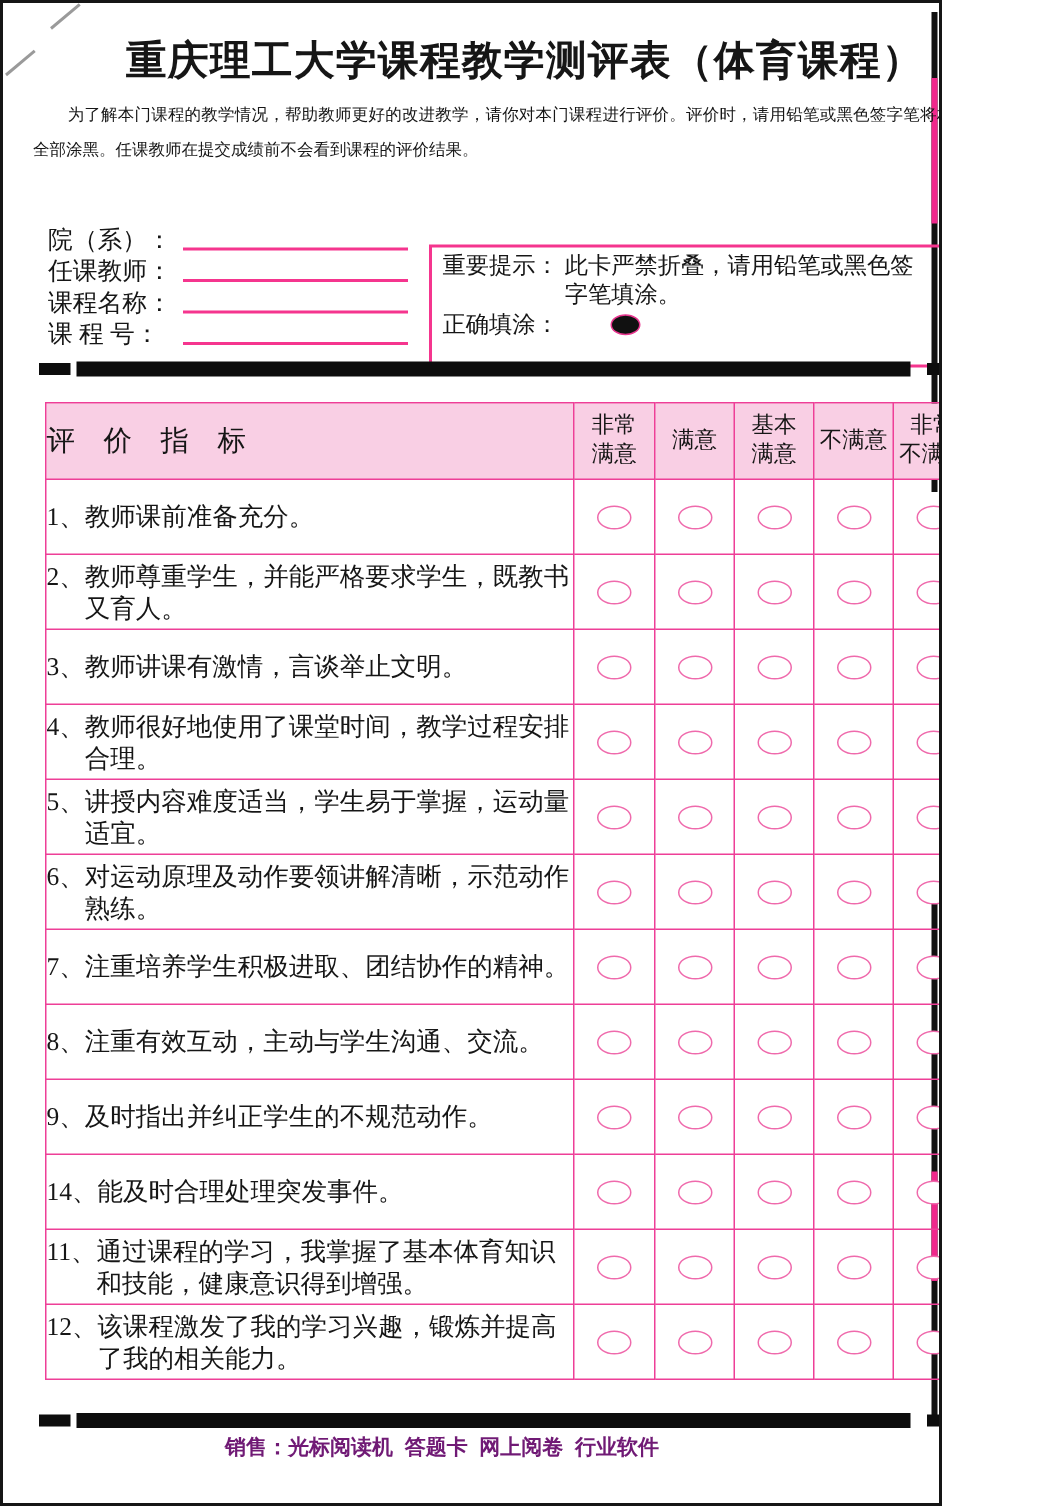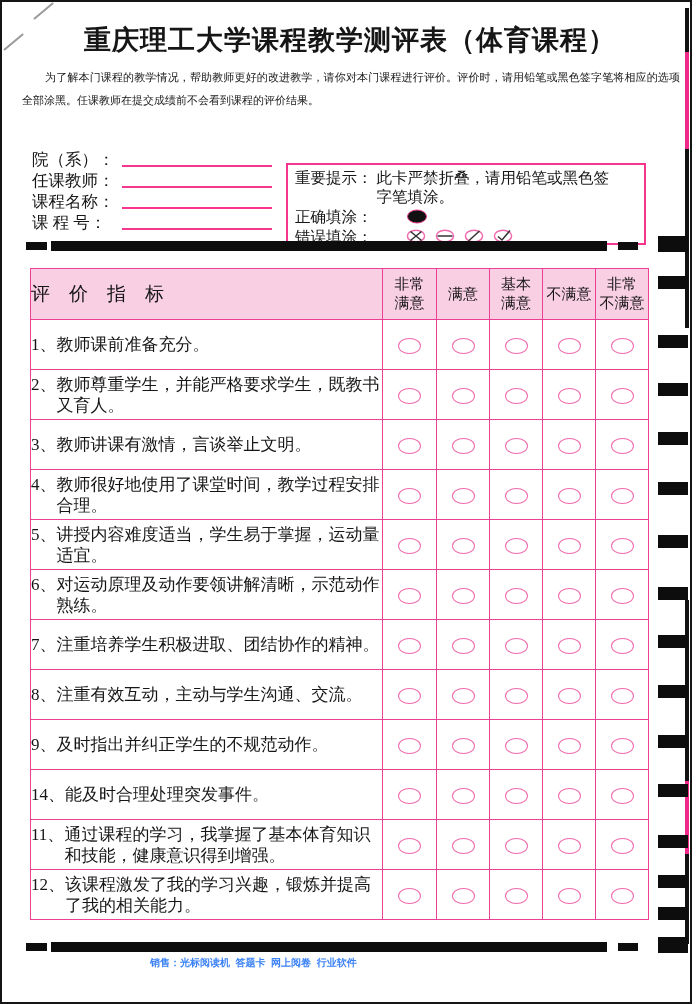--- a/index.html
+++ b/index.html
@@ -1,17 +1,17 @@
 <!DOCTYPE html>
 <html><head>
 <meta charset="utf-8">
 <style>
   html,body { margin:0; padding:0; background:#ffffff; }
   .page {
-    position:relative; width:692px; height:1004px; background:#ffffff;
+    position:relative; width:628px; height:1004px; background:#ffffff;
     border:2px solid #151515; box-sizing:border-box; overflow:hidden;
     font-family:"Liberation Serif","DejaVu Serif",serif; color:#161616;
   }
   .title {
     position:absolute; top:20px; left:0; width:696px; text-align:center;
     font-size:27px; font-weight:bold; letter-spacing:1px;
   }
   .intro {
     position:absolute; top:64px; left:20px; width:658px;
     font-size:11px; line-height:22.5px; text-align:justify; text-indent:2.1em;
@@ -50,22 +50,22 @@
   .q-cell { font-size:17px; line-height:21px; padding:2px 4px 2px 7px; vertical-align:middle; }
   .q-wrap { display:flex; }
   .qnum { flex:none; }
   .qtext { flex:1; }
   .opt-cell { text-align:center; vertical-align:middle; }
   .bubble {
     display:inline-block; width:21px; height:14px; background:#ffffff;
     border:1.7px solid #ef6aac; border-radius:50%; vertical-align:middle;
   }
   .footer {
-    position:absolute; left:148px; top:954px; font-size:10px; font-weight:bold;
-    font-family:"Liberation Sans","DejaVu Sans",sans-serif; white-space:pre; color:#3b82f6;
+    position:absolute; left:148px; top:954px; font-size:14px; font-weight:bold;
+    font-family:"Liberation Sans","DejaVu Sans",sans-serif; white-space:pre; color:#701a75;
   }
 </style>
 </head>
 <body>
 
 <div class="page">
 
   <div class="diag" style="left:32px;top:16px;"></div>
   <div class="diag" style="left:2px;top:47px;"></div>
 
@@ -103,42 +103,20 @@
       <span>
         <span>此卡严禁折叠，请用铅笔或黑色签</span><br>
         <span>字笔填涂。</span>
       </span>
     </div>
     <div class="notice-row">
       <span>正确填涂：</span>
       <span class="correct-bubble-wrap">
         <svg width="22" height="15">
           <ellipse cx="11" cy="7.5" rx="9.5" ry="6.5" fill="#111111" stroke="#e8368f" stroke-width="1"></ellipse>
-        </svg>
-      </span>
-    </div>
-    <div class="notice-row">
-      <span>错误填涂：</span>
-      <span class="notice-bubbles">
-        <svg width="20" height="14">
-          <ellipse cx="10" cy="7" rx="8.6" ry="5.8" fill="#ffffff" stroke="#ef6aac" stroke-width="1.5"></ellipse>
-          <line x1="4.5" y1="2.5" x2="15.5" y2="11.5" stroke="#333333" stroke-width="1.5"></line>
-          <line x1="15.5" y1="2.5" x2="4.5" y2="11.5" stroke="#333333" stroke-width="1.5"></line>
-        </svg>
-        <svg width="20" height="14">
-          <ellipse cx="10" cy="7" rx="8.6" ry="5.8" fill="#ffffff" stroke="#ef6aac" stroke-width="1.5"></ellipse>
-          <line x1="2.5" y1="7" x2="17.5" y2="7" stroke="#333333" stroke-width="1.5"></line>
-        </svg>
-        <svg width="20" height="14">
-          <ellipse cx="10" cy="7" rx="8.6" ry="5.8" fill="#ffffff" stroke="#ef6aac" stroke-width="1.5"></ellipse>
-          <line x1="15.5" y1="2" x2="4.5" y2="12" stroke="#333333" stroke-width="1.5"></line>
-        </svg>
-        <svg width="20" height="14">
-          <ellipse cx="10" cy="7" rx="8.6" ry="5.8" fill="#ffffff" stroke="#ef6aac" stroke-width="1.5"></ellipse>
-          <polyline points="5,7.5 9,11 17,1.5" fill="none" stroke="#333333" stroke-width="1.5"></polyline>
         </svg>
       </span>
     </div>
   </div>
 
   <div class="bar" style="left:24px;top:240px;width:21px;height:8px;"></div>
   <div class="bar" style="left:49px;top:239px;width:556px;height:10px;"></div>
   <div class="bar" style="left:616px;top:240px;width:20px;height:8px;"></div>
 
   <table class="eval-table">

